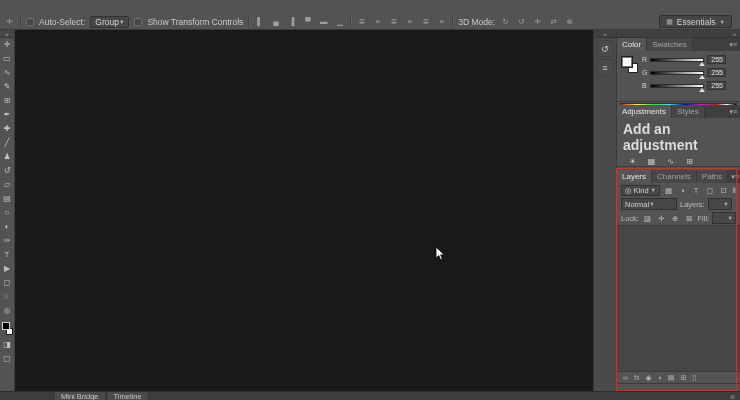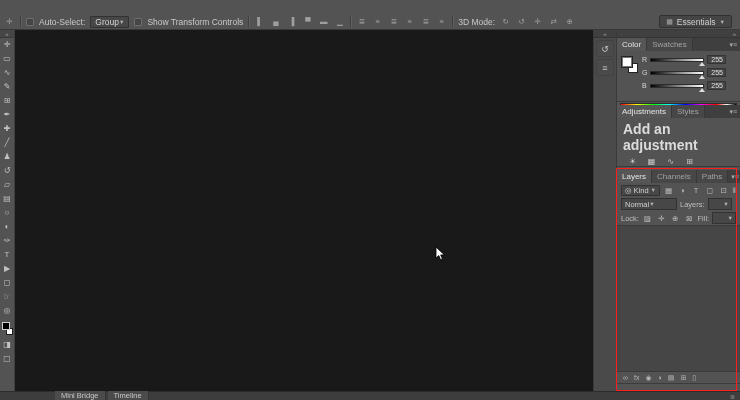--- a/index.html
+++ b/index.html
@@ -97,21 +97,21 @@
     align-items:center;padding:0 3px;font-size:7.5px;color:#d0d0d0}
   .llabel{font-size:7.5px;color:#bdbdbd}
   .valbox{width:24px;height:12px;background:#474747;border:1px solid #323232;display:flex;
     align-items:center;justify-content:flex-end;padding:0 2px;font-size:7.5px;color:#d0d0d0;gap:2px}
   .llist{flex:1;background:#464646;border-top:1px solid #3a3a3a;border-bottom:1px solid #3a3a3a}
   .lbottom{height:11px;display:flex;align-items:center;gap:6px;padding:0 6px;flex:0 0 auto}
   .bicon{font-size:7px;color:#b5b5b5;line-height:11px}
 
   
   .bottombar{position:absolute;left:0;right:0;bottom:0;height:9px;background:#3d3d3d;
-    border-top:1px solid #2c2c2c;display:flex;align-items:flex-end;padding-left:55px;gap:2px}
+    border-top:1px solid #2c2c2c;display:flex;align-items:center;padding-left:55px;gap:2px}
   .btab{height:9px;line-height:9px;font-size:7.5px;padding:0 6px;background:#4b4b4b;color:#c6c6c6;
     border-right:1px solid #353535}
   .grip{margin-left:auto;margin-right:5px;font-size:6px;color:#8b8b8b}
 
   
   .annotation{position:absolute;left:616px;top:168px;width:121px;height:223px;border:1px solid #f00;
     z-index:40;pointer-events:none}
 </style>
 </head>
 <body>

